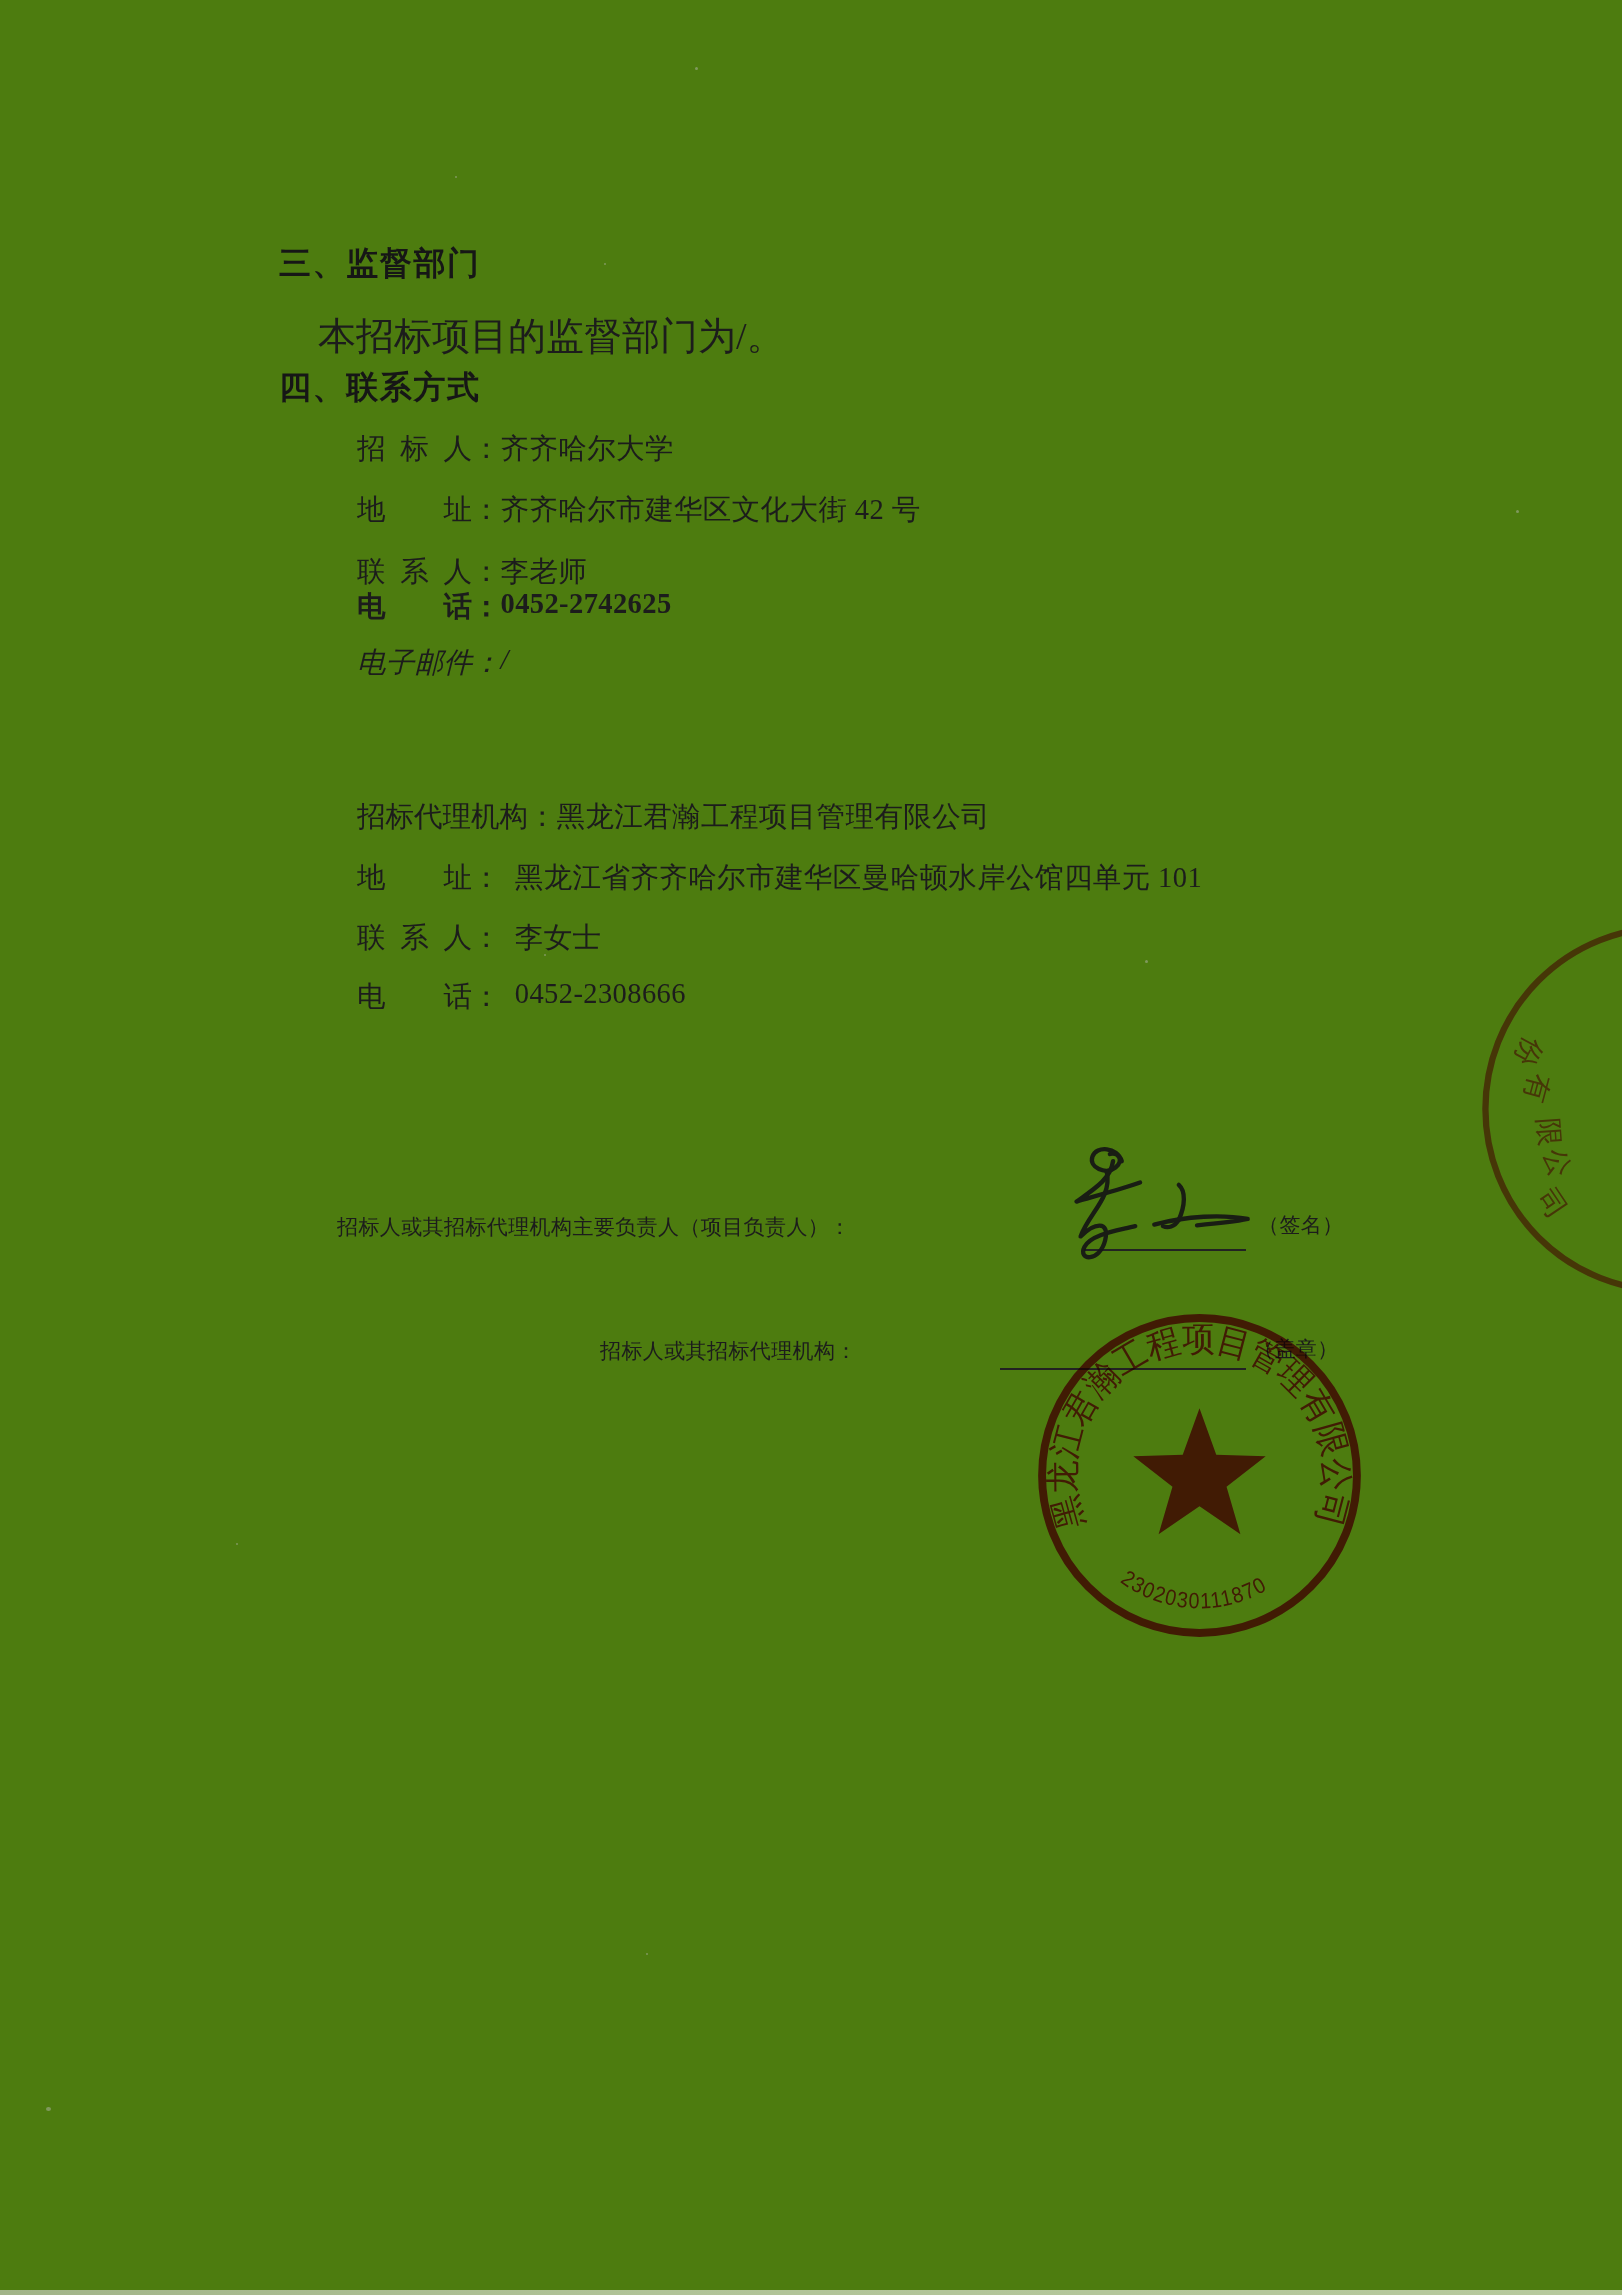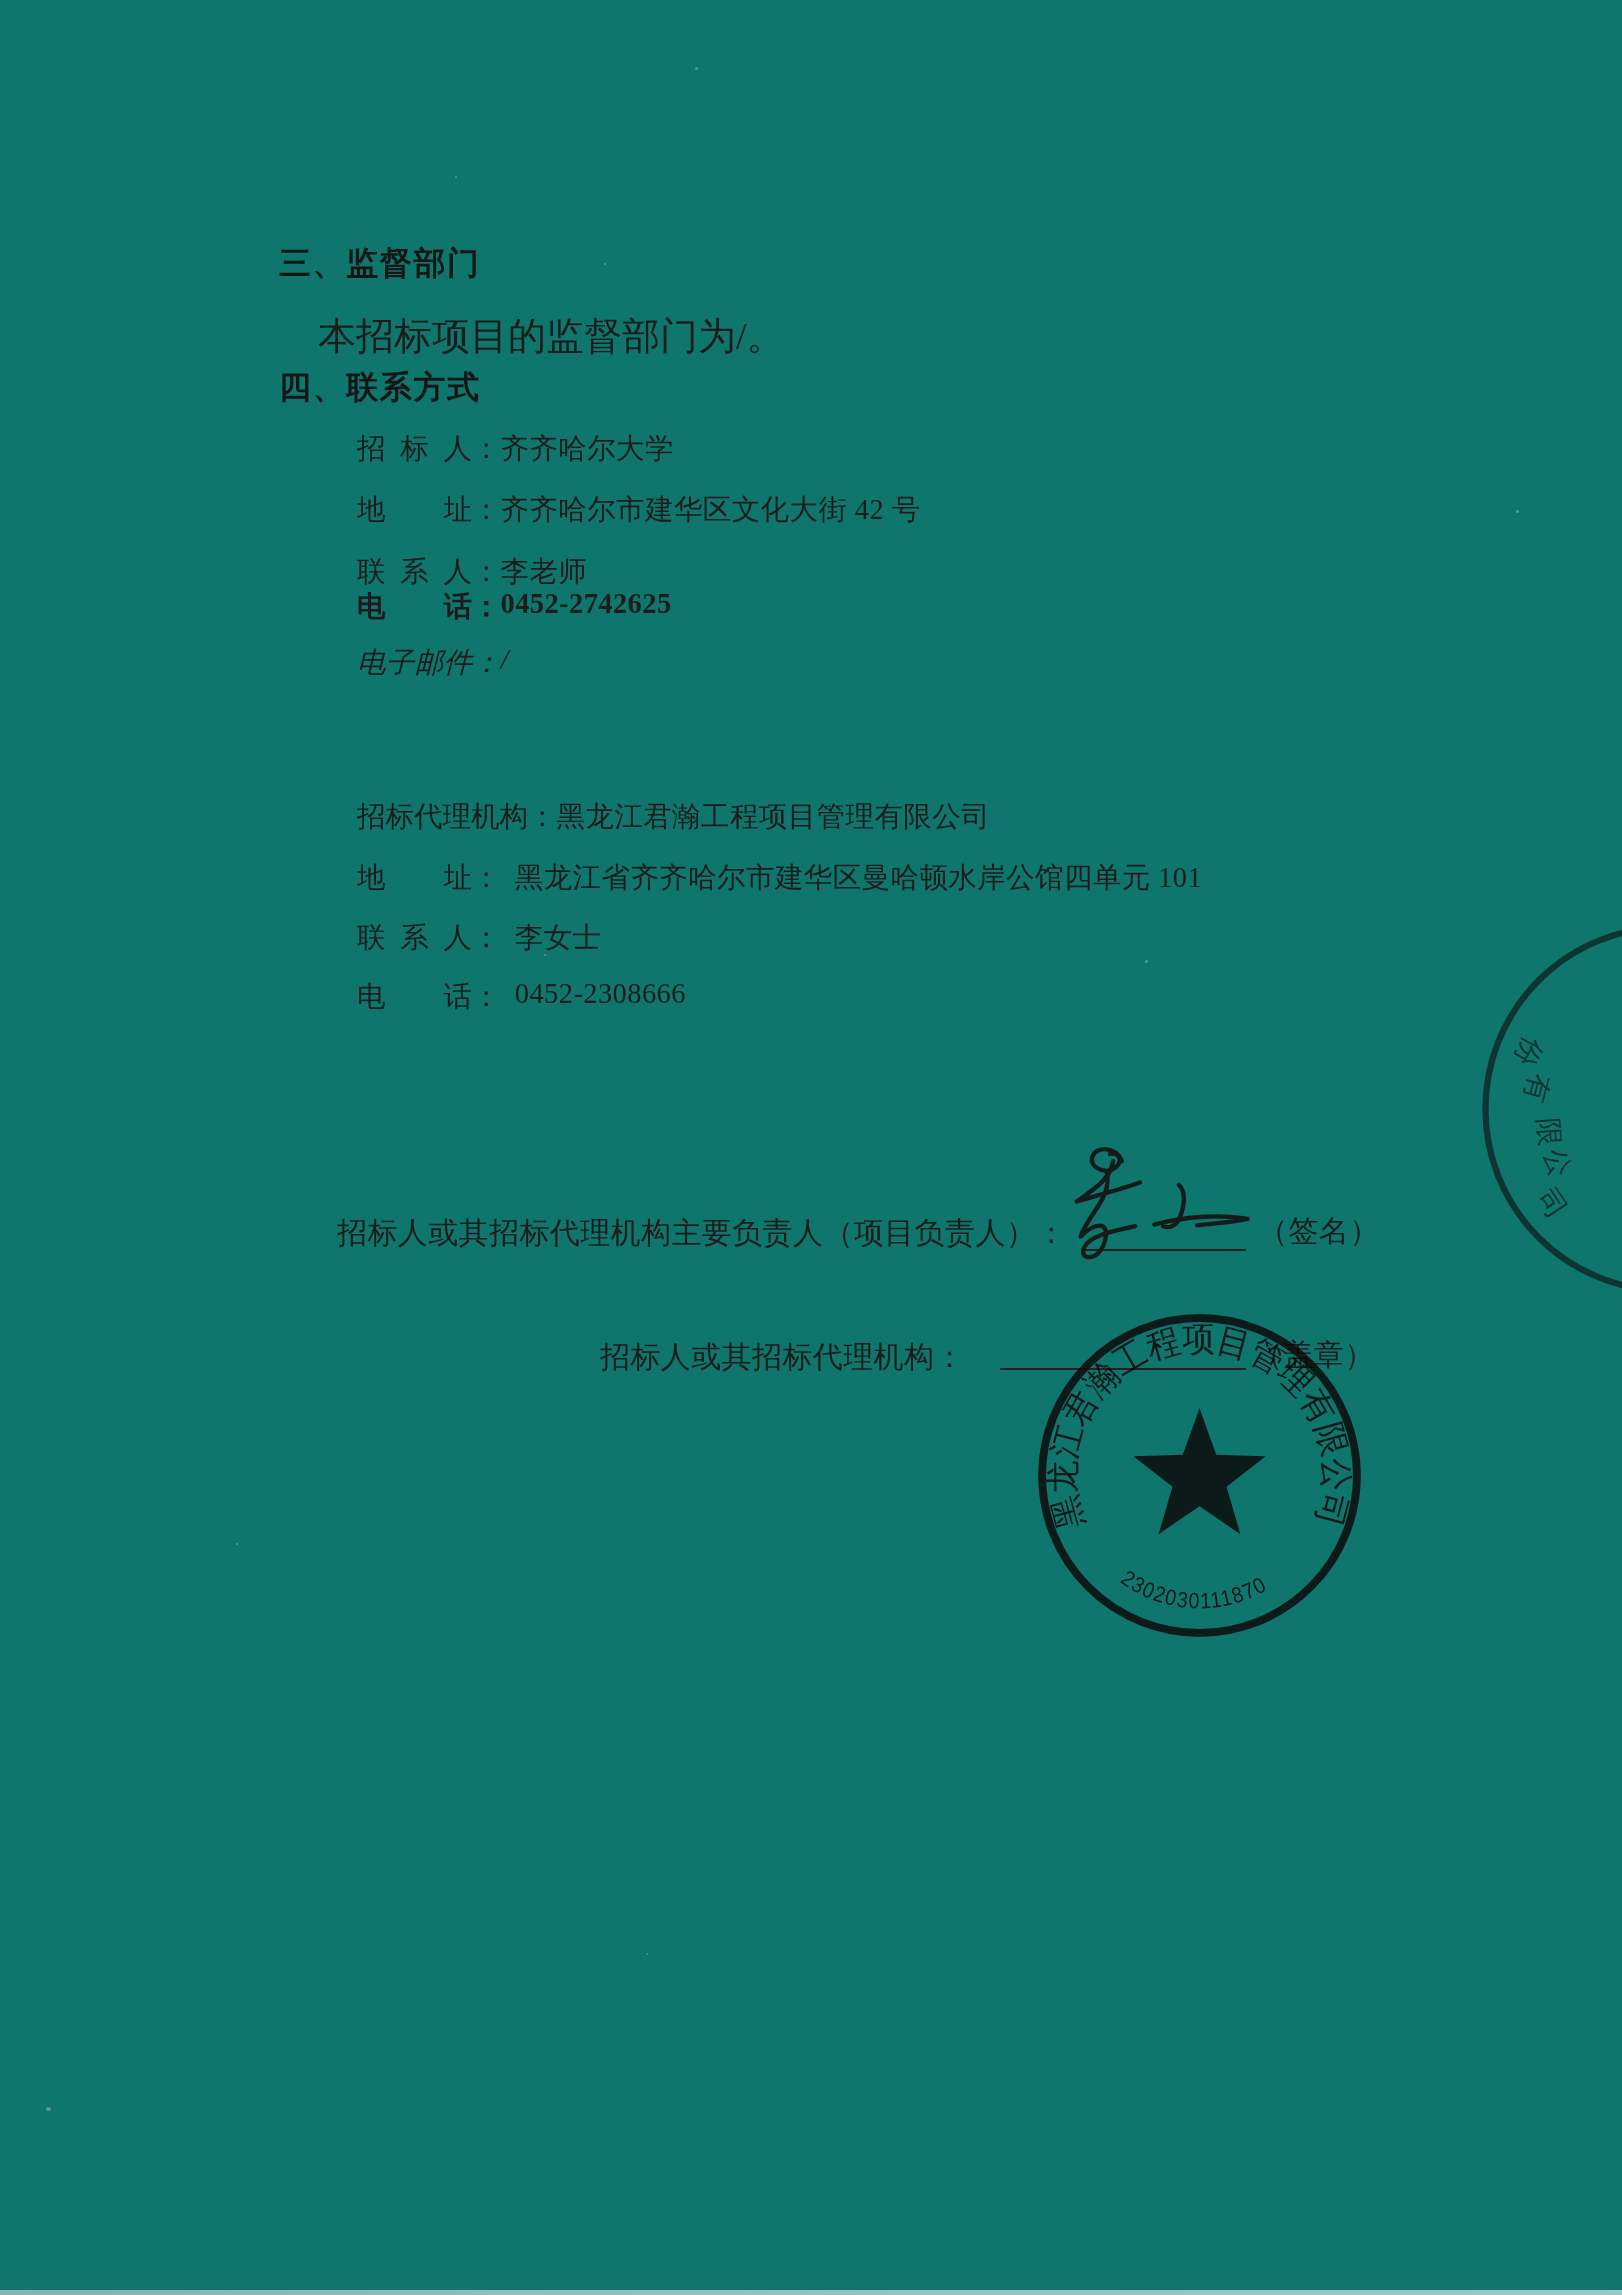--- a/index.html
+++ b/index.html
@@ -1,37 +1,37 @@
 <!DOCTYPE html>
 <html style="font-size:12.7px"><head>
 <meta charset="utf-8">
 <style>
   html,body{margin:0;padding:0;background:#888;}
   .page{
-    position:relative;width:1622px;height:2295px;background:#0f766e;
+    position:relative;width:1622px;height:2295px;background:#4d7c0f;
     overflow:hidden;font-family:"Liberation Serif",serif;color:#1c1c1c;
   }
   .abs{position:absolute;white-space:nowrap;}
   .heading{
     font-family:"Liberation Sans",sans-serif;font-weight:bold;
     font-size:32px;letter-spacing:1.6px;color:#161616;
   }
   .body-text{font-size:38px;color:#1c1c1c;}
   .row{position:absolute;left:321px;font-size:28.5px;color:#1c1c1c;}
   .row .lbl{
     display:inline-block;width:115px;text-align:justify;text-align-last:justify;
     vertical-align:top;
     margin-left:36px;
   }
   .row .lbl.wide{width:auto;text-align-last:auto;}
   .row .colon{display:inline-block;width:28.5px;vertical-align:top;}
   .row .val{display:inline-block;vertical-align:top;letter-spacing:0.4px;}
   .agency .val{margin-left:14.3px;}
   .agency .r0 .val{margin-left:0px;}
-  .sigline{font-size:30px;color:#1c1c1c;letter-spacing:0.4px;text-align:right;}
+  .sigline{font-size:21px;color:#1c1c1c;letter-spacing:0.4px;text-align:right;}
   .rule{position:absolute;background:#222;height:2.4px;}
   .stamp-svg{position:absolute;mix-blend-mode:multiply;opacity:0.92;}
   .speck{position:absolute;border-radius:50%;background:#bdbdbd;opacity:0.45;}
   .bottom-shade{position:absolute;left:0;bottom:0;width:100%;height:4.8px;
     background:linear-gradient(to right,#d9d9d9,#f2f2f2 40%,#fdfdfc);opacity:.6;}
 </style>
 </head>
 <body>
 
 <div class="page">

